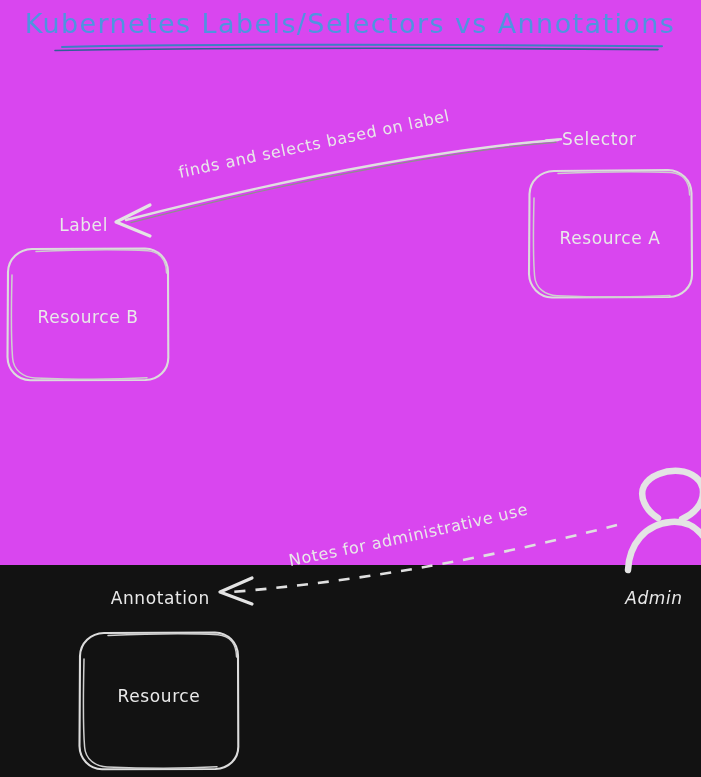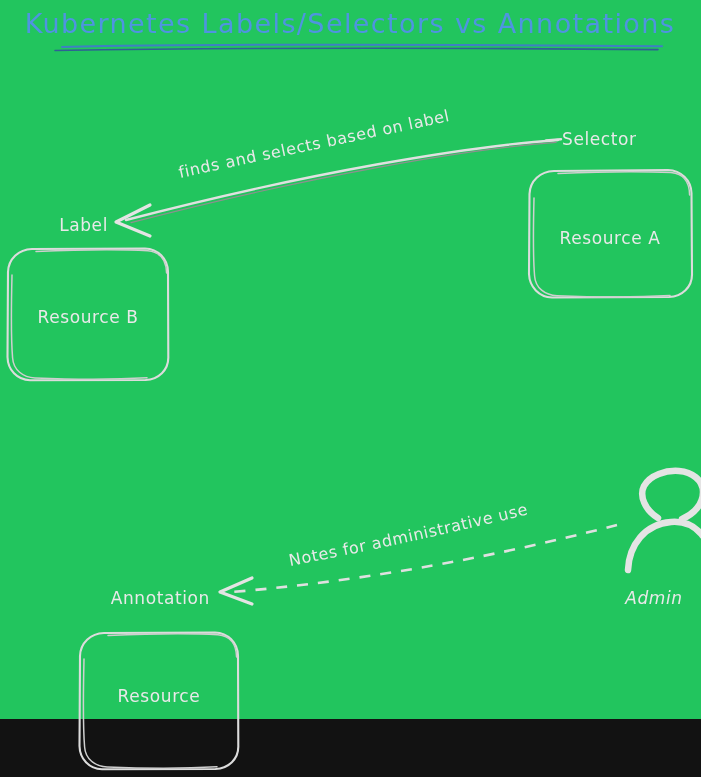--- a/index.html
+++ b/index.html
@@ -12,22 +12,22 @@
     width: 701px;
     height: 777px;
     overflow: hidden;
     font-family: "DejaVu Sans", sans-serif;
     position: relative;
   }
   #diagram-root {
     position: absolute;
     left: 0; top: 0;
     width: 701px;
-    height: 719px;
-    background: #22c55e;
+    height: 565px;
+    background: #d946ef;
   }
   svg#canvas {
     position: absolute;
     left: 0; top: 0;
     width: 701px;
     height: 777px;
     display: block;
   }
   
   .hand {

